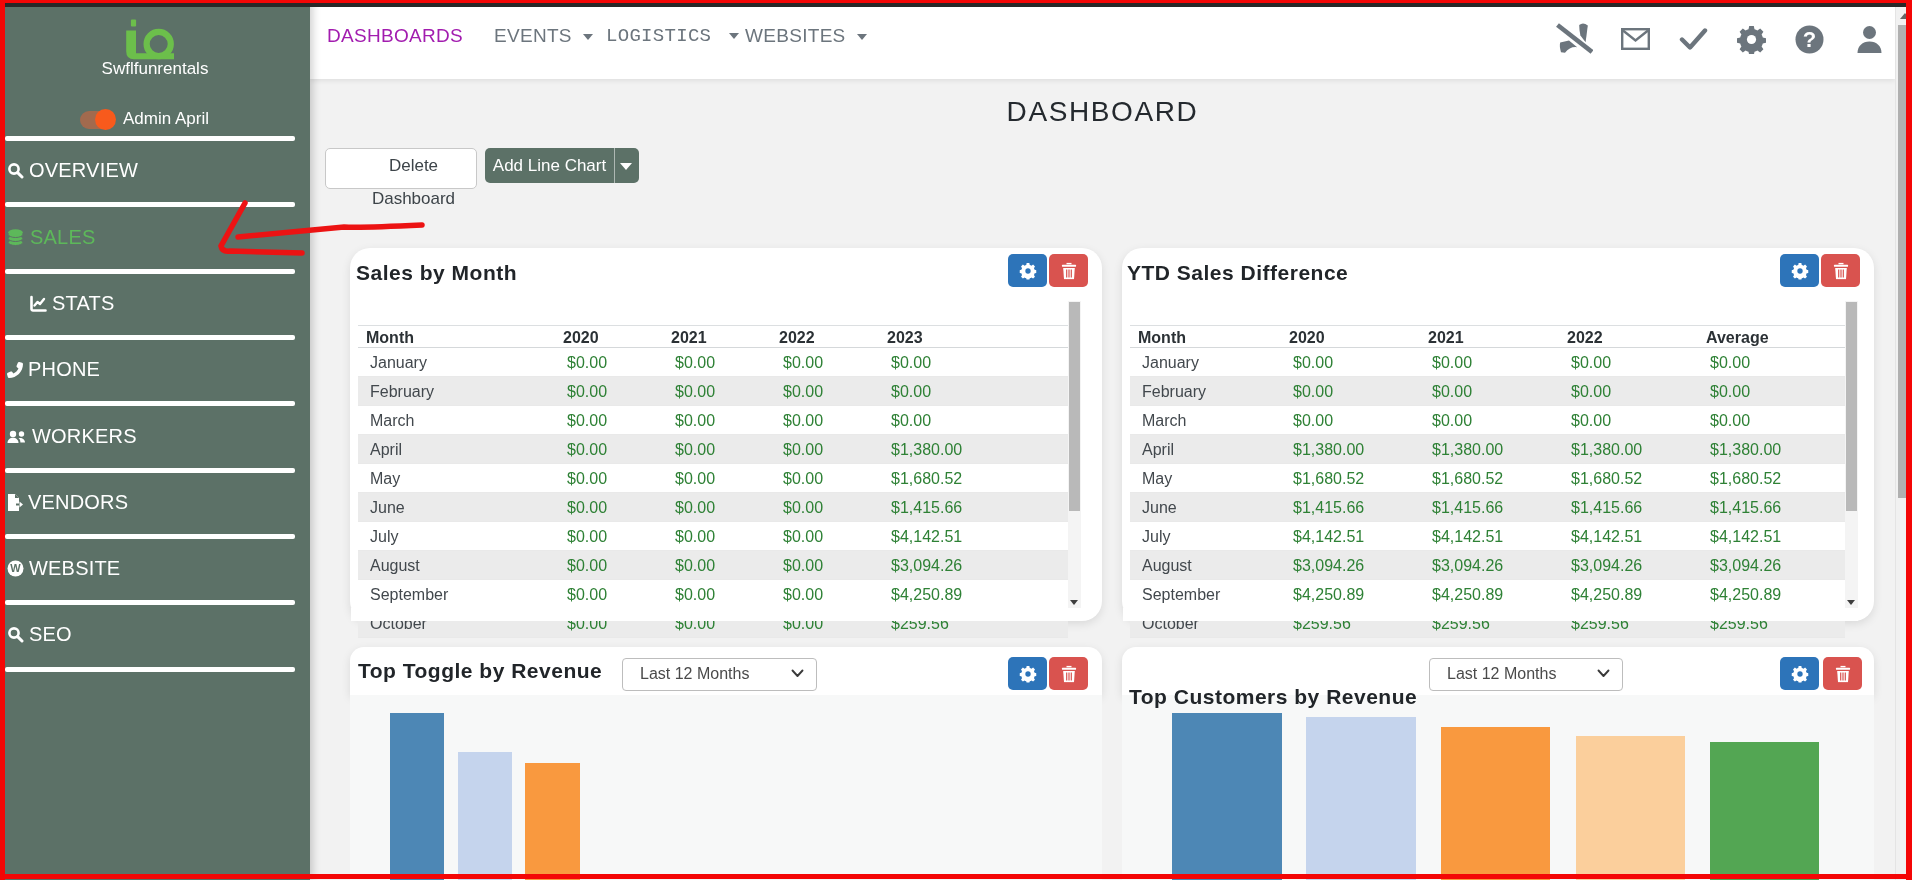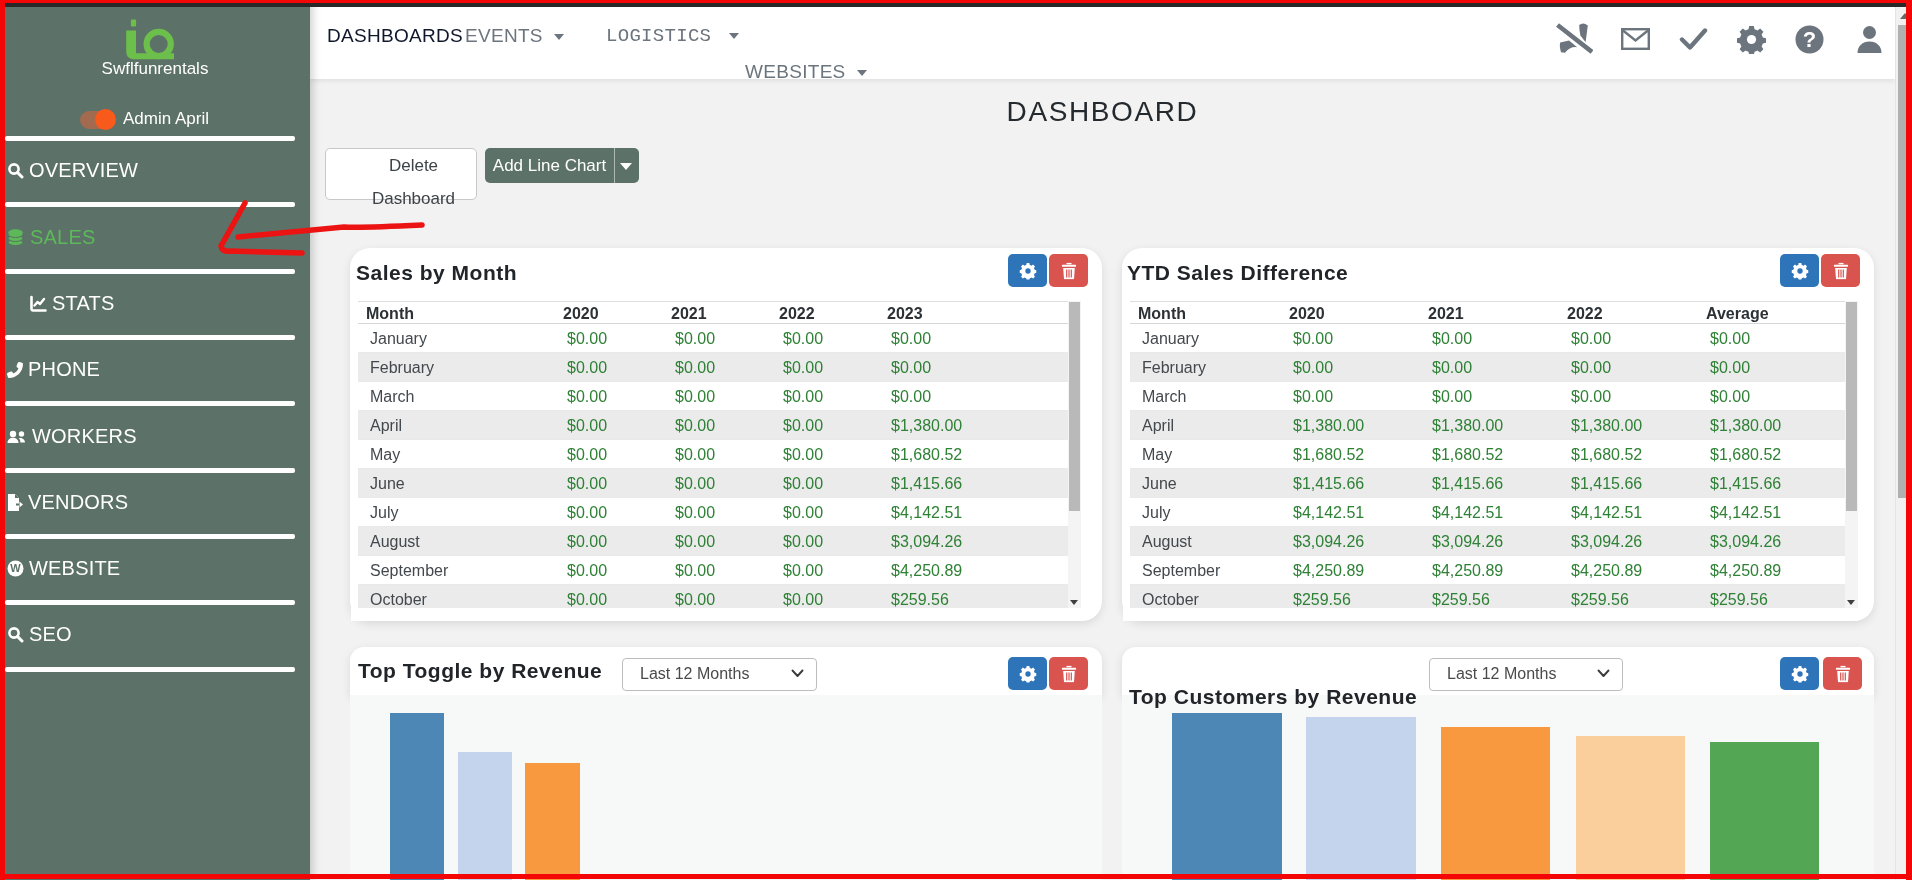--- a/index.html
+++ b/index.html
@@ -17,38 +17,38 @@
   .divider { position:absolute; left:5px; width:290px; height:5px; background:#fff; border-radius:2px; }
   .mitem { position:absolute; left:7px; height:26px; color:#fff; font-size:20px; letter-spacing:0.2px; white-space:nowrap; }
   .mitem svg { vertical-align:-2px; margin-right:5px; }
   .mitem.green { color:#5db85a; }
 
   
   #topdark { position:absolute; left:0; top:0; width:1912px; height:7px; background:#282828; z-index:6; }
   #navbar { position:absolute; left:310px; top:7px; width:1585px; height:72px; background:#fff; box-shadow:0 2px 5px rgba(0,0,0,0.08); }
   .navlink { position:absolute; z-index:3; top:25px; font-size:19px; letter-spacing:0.3px; color:#6c757d; white-space:nowrap; }
   .navlink .caret { display:inline-block; width:0; height:0; border-left:5px solid transparent; border-right:5px solid transparent; border-top:6px solid #6c757d; margin-left:6px; vertical-align:2px; }
-  .navlink.green { color:#0f172a; }
+  .navlink.green { color:#a21caf; }
   .navicon { position:absolute; z-index:3; top:26px; }
 
   
   #h1 { position:absolute; left:310px; top:96px; width:1585px; text-align:center; font-size:28px; letter-spacing:1.6px; color:#24292e; font-weight:400; }
-  #btnDelete { position:absolute; left:325px; top:148px; width:152px; height:52px; background:#fff; border:1px solid #c8c8c8; border-radius:5px; color:#3d4449; font-size:17px; text-align:center; line-height:33px;padding-left:25px; }
+  #btnDelete { position:absolute; left:325px; top:148px; width:152px; height:41px; background:#fff; border:1px solid #c8c8c8; border-radius:5px; color:#3d4449; font-size:17px; text-align:center; line-height:33px;padding-left:25px; }
   #btnAdd { position:absolute; left:485px; top:148px; width:129px; height:35px; background:#5c7167; border-radius:5px 0 0 5px; color:#fff; font-size:17px; text-align:center; line-height:35px; }
   #btnAddCaret { position:absolute; left:614px; top:148px; width:25px; height:35px; background:#5c7167; border-radius:0 5px 5px 0; border-left:1px solid rgba(255,255,255,0.5); }
   #btnAddCaret:before { content:""; position:absolute; left:5px; top:15px; width:0; height:0; border-left:6px solid transparent; border-right:6px solid transparent; border-top:7px solid #fff; }
 
   
   .card { position:absolute; background:#fff; border-radius:20px; box-shadow:0 3px 10px rgba(0,0,0,0.10); }
   .cardtitle { position:absolute; font-size:21px; font-weight:bold; color:#212529; white-space:nowrap; letter-spacing:0.5px; }
   .btnGear { position:absolute; width:39px; height:33px; background:#2d74b9; border-radius:5px; }
   .btnTrash { position:absolute; width:39px; height:33px; background:#d9534f; border-radius:5px; }
   .btnGear svg, .btnTrash svg { position:absolute; left:50%; top:50%; transform:translate(-50%,-50%); }
 
-  table.dtable { border-collapse:collapse; table-layout:fixed; position:absolute; font-size:16px; border-top:1px solid #dcdfe1; }
+  table.dtable { border-collapse:collapse; table-layout:fixed; position:absolute; font-size:16px; border-top:1px solid #dcdfe1;margin-top:24px; }
   table.dtable th { text-align:left; font-weight:bold; color:#2b3135; padding:3px 0 0 8px; height:17px; font-size:16px; border-bottom:1px solid #d5d8da; }
   table.dtable td { padding:2px 0 0 12px; height:29px; color:#42484d; border-bottom:1px solid #e9e9e9; }
   table.dtable td.v { color:#2e8135; }
   table.dtable tr.odd td { background:#ebebeb; }
 
   .tscroll { position:absolute; width:13px; background:#f4f4f4; }
   .tthumb { position:absolute; left:1px; width:11px; background:#b9b9b9; }
   .tarrow { position:absolute; left:2px; width:0; height:0; border-left:4.5px solid transparent; border-right:4.5px solid transparent; border-top:5.5px solid #3f3f3f; }
   .clipw { position:absolute; height:13px; background:#fff; }
 
@@ -130,23 +130,23 @@
         </svg>WEBSITE</div>
     <div class="divider" style="top:600px;"></div>
     <div class="mitem" style="top:623px;"><svg width="17" height="17" viewBox="0 0 17 17">
           <circle cx="7" cy="7" r="4.6" fill="none" stroke="#fff" stroke-width="2.6"></circle>
           <line x1="10.6" y1="10.6" x2="15" y2="15" stroke="#fff" stroke-width="3" stroke-linecap="round"></line>
         </svg>SEO</div>
     <div class="divider" style="top:667px;"></div>
   </div>
 
   <div class="navlink green" style="left:327px;">DASHBOARDS</div>
-  <div class="navlink" style="left:465px;">EVENTS <span class="caret"></span></div>
+  <div class="navlink" style="left:494px;">EVENTS <span class="caret"></span></div>
   <div class="navlink" style="left:606px;font-family:Liberation Mono, monospace;">LOGISTICS <span class="caret"></span></div>
-  <div class="navlink" style="left:745px;margin-top:36px;">WEBSITES <span class="caret"></span></div>
+  <div class="navlink" style="left:745px;">WEBSITES <span class="caret"></span></div>
 
   <div class="navicon" style="left:1556px; top:22px;"><svg width="37" height="33" viewBox="0 0 37 33">
         <path d="M23.2 3 Q27.2 -0.3 31.8 3.6 L29.6 20.2 L24.4 13.6 Q23.2 8 23.2 3 Z" fill="#6c757d"></path>
         <path d="M4.2 20.5 L13 18.4 L21.2 25.2 Q13.8 24.4 9 30.8 L5 30.2 Q3.2 24 4.2 20.5 Z" fill="#6c757d"></path>
         <line x1="1.5" y1="3" x2="36" y2="30" stroke="#fff" stroke-width="7.5"></line>
         <line x1="1.5" y1="3" x2="36" y2="30" stroke="#6c757d" stroke-width="4.6"></line>
       </svg></div>
   <div class="navicon" style="left:1621px; top:28px;"><svg width="29" height="22" viewBox="0 0 29 22">
         <rect x="1.2" y="1.2" width="26.6" height="19.6" fill="none" stroke="#6c757d" stroke-width="2.4"></rect>
         <path d="M2 2.5 l12.5 10 L27 2.5" fill="none" stroke="#6c757d" stroke-width="2.4"></path>

